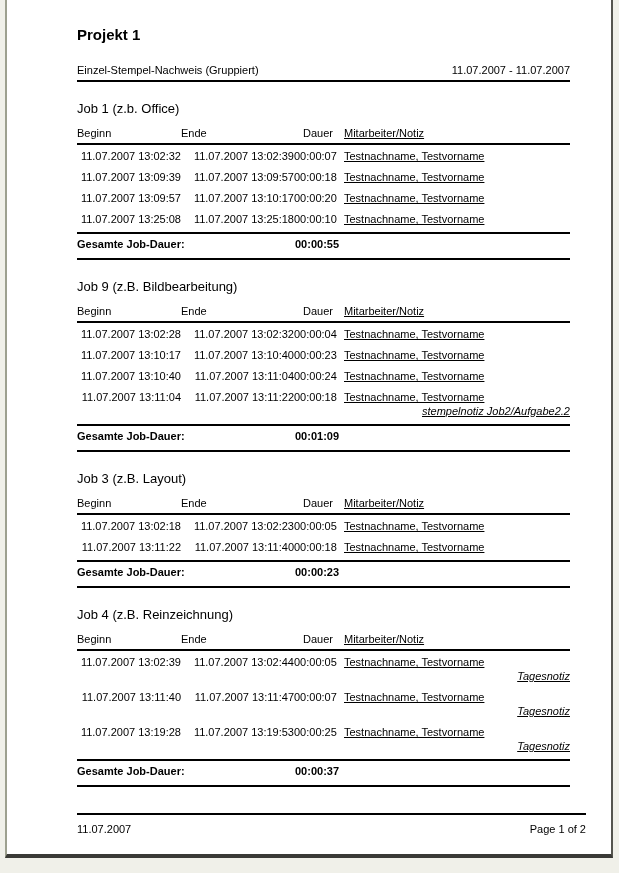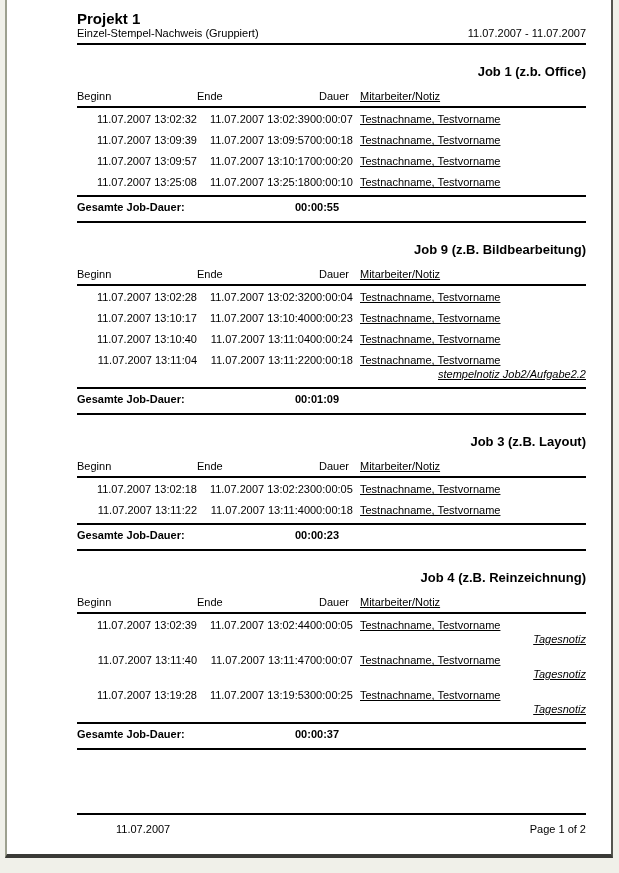--- a/index.html
+++ b/index.html
@@ -14,55 +14,55 @@
   .paper {
     position: absolute; left: 5px; top: 0;
     width: 608px; height: 858px;
     box-sizing: border-box;
     background: #ffffff;
     border-left: 2px solid #9da08f;
     border-right: 2px solid #55554f;
     border-bottom: 4px solid #3a3a36;
   }
   .content {
-    position: absolute; left: 0; top: 0; right: 0;
-    padding: 10px 25px 0 70px;
+    position: absolute; left: 0; top: 0; right: 16px;
+    padding: 26px 25px 0 70px;
   }
   .report-title { font-size: 15px; font-weight: bold; line-height: 17px; }
   .sub-row {
     display: flex; justify-content: space-between;
-    margin-top: 0; font-size: 11px; line-height: 13px;
+    margin-top: 21px; font-size: 11px; line-height: 13px;
   }
   .rule { height: 0; border-top: 2px solid #000; margin-top: 3px; }
   .job { margin-top: 19px; }
-  .job-title { font-size: 13px; font-weight: bold; line-height: 15px; margin: 0; text-align: right; }
+  .job-title { font-size: 13px; font-weight: normal; line-height: 15px; margin: 0; }
   .cols {
     display: flex; font-size: 11px; line-height: 13px; margin-top: 11px;
   }
-  .col-begin { width: 120px; }
+  .col-begin { width: 104px; }
   .col-ende  { width: 113px; }
   .col-dauer { width: 39px; text-align: right; white-space: nowrap; }
   .col-worker { flex: 1; padding-left: 11px; text-decoration: underline; }
   .trow {
     display: flex; font-size: 11px; line-height: 14px;
     padding: 4px 0 3px 0;
   }
   .trow .col-begin, .trow .col-ende, .trow .col-dauer { white-space: nowrap; text-align: right; }
   .note { font-style: italic; text-align: right; }
   .total-row {
     display: flex; font-size: 11px; line-height: 13px;
     font-weight: bold; padding: 4px 0;
   }
   .total-label { width: 218px; }
   .footer {
     position: absolute; left: 70px; right: 25px; bottom: 18px;
     font-size: 11px; line-height: 13px;
   }
   .footer-line { height: 0; border-top: 2px solid #000; margin-bottom: 8px; }
-  .footer-row { display: flex; justify-content: space-between; margin-left: 39px; }
+  .footer-row { display: flex; justify-content: space-between; }
 </style>
 </head>
 <body>
 
 <div class="paper">
   <div class="content">
 
     <div class="report-title">Projekt 1</div>
     <div class="sub-row">
       <span>Einzel-Stempel-Nachweis (Gruppiert)</span>

